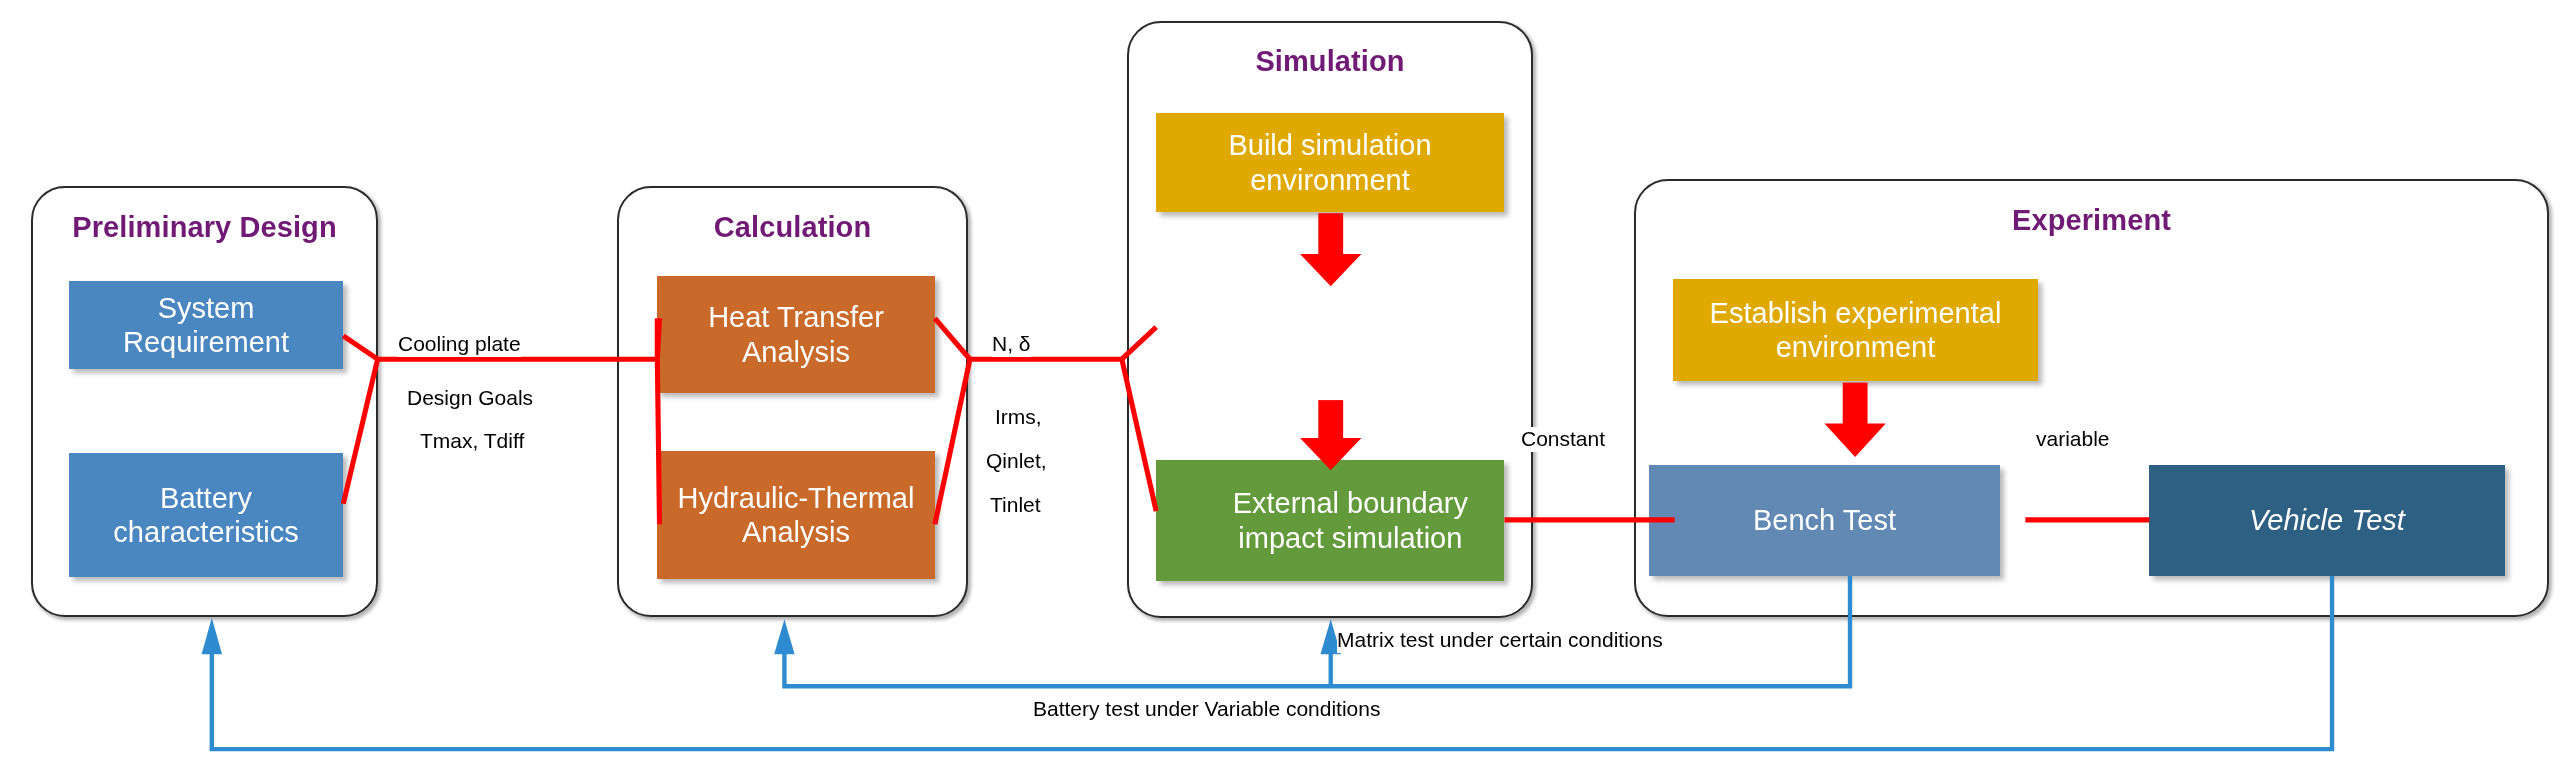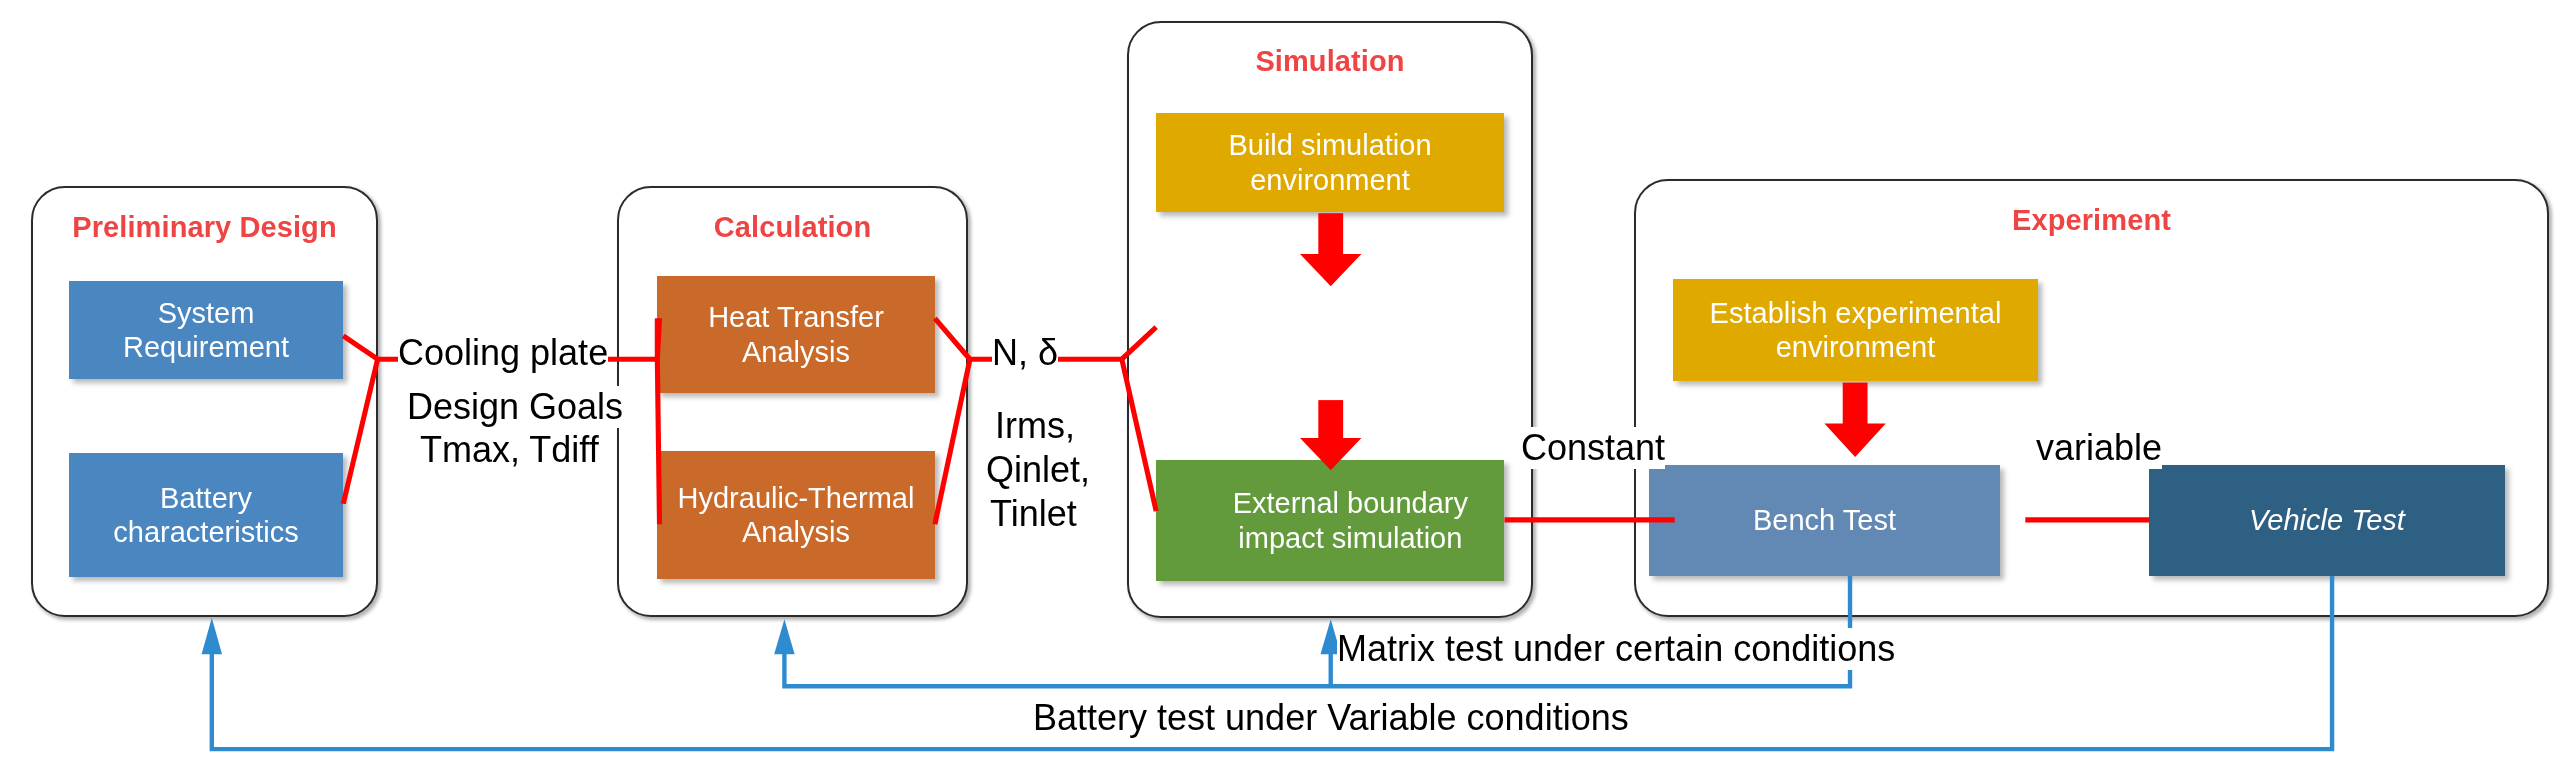--- a/index.html
+++ b/index.html
@@ -1,36 +1,36 @@
 <!DOCTYPE html>
 <html style="font-size:11.7px"><head>
 <meta charset="utf-8">
 <style>
   html,body{margin:0;padding:0;background:#ffffff;}
   body{width:2576px;height:771px;overflow:hidden;font-family:"Liberation Sans",sans-serif;}
   #stage{position:relative;width:2576px;height:771px;background:#fff;}
 
   .group{position:absolute;border:2.2px solid #2b2b2b;border-radius:34px;background:#fff;box-sizing:border-box;
          box-shadow:2.9px 2.9px 3.7px rgba(0,0,0,0.30);}
-  .group-title{position:absolute;left:0;right:0;text-align:center;font-weight:bold;color:#ef4444;
+  .group-title{position:absolute;left:0;right:0;text-align:center;font-weight:bold;color:#701a75;
                font-size:29px;letter-spacing:0.1px;}
 
   .node{position:absolute;box-sizing:border-box;display:flex;align-items:center;justify-content:center;
         text-align:center;color:#ffffff;font-size:29px;line-height:1.18;padding:2.9px 7.3px;
         box-shadow:3.7px 4.4px 5.1px rgba(0,0,0,0.28);}
   .node span{display:block;width:100%;}
 
   .blue{background:#4a86c0;border:0.7px solid #4a86c0;}
   .orange{background:#c96a2b;border:0.7px solid #c96a2b;}
   .green{background:#629a3c;border:0.7px solid #629a3c;}
   .yellow{background:#dfa900;border:0.7px solid #dfa900;}
   .steel{background:#6189b4;border:0.7px solid #6189b4;}
   .darkblue{background:#2e6084;border:0.7px solid #2e6084;}
 
-  .edge-label{position:absolute;color:#000;font-size:36px;line-height:1.18;text-align:center;
+  .edge-label{position:absolute;color:#000;font-size:21px;line-height:1.18;text-align:center;
               background:#fff;white-space:nowrap;}
 
   svg.links{position:absolute;left:0;top:0;width:2576px;height:771px;overflow:visible;}
   .red{stroke:#ff0000;stroke-width:7;fill:none;}
   .blueline{stroke:#2e8bd0;stroke-width:6;fill:none;}
 </style>
 </head>
 <body>
 
 <div id="stage">
@@ -44,21 +44,21 @@
   </div>
 
   <div class="group" style="left:1127px;top:20.5px;width:406px;height:597px;">
     <div class="group-title" style="top:22px;">Simulation</div>
   </div>
 
   <div class="group" style="left:1634px;top:179px;width:915px;height:438px;">
     <div class="group-title" style="top:23.4px;">Experiment</div>
   </div>
 
-  <div class="node blue" style="left:69px;top:281px;width:274px;height:98px;">
+  <div class="node blue" style="left:69px;top:281px;width:274px;height:88px;">
     <span>System Requirement</span>
   </div>
 
   <div class="node blue" style="left:69px;top:453px;width:274px;height:124px;">
     <span>Battery characteristics</span>
   </div>
 
   <div class="node orange" style="left:657px;top:276px;width:278px;height:117px;">
     <span>Heat Transfer Analysis</span>
   </div>

